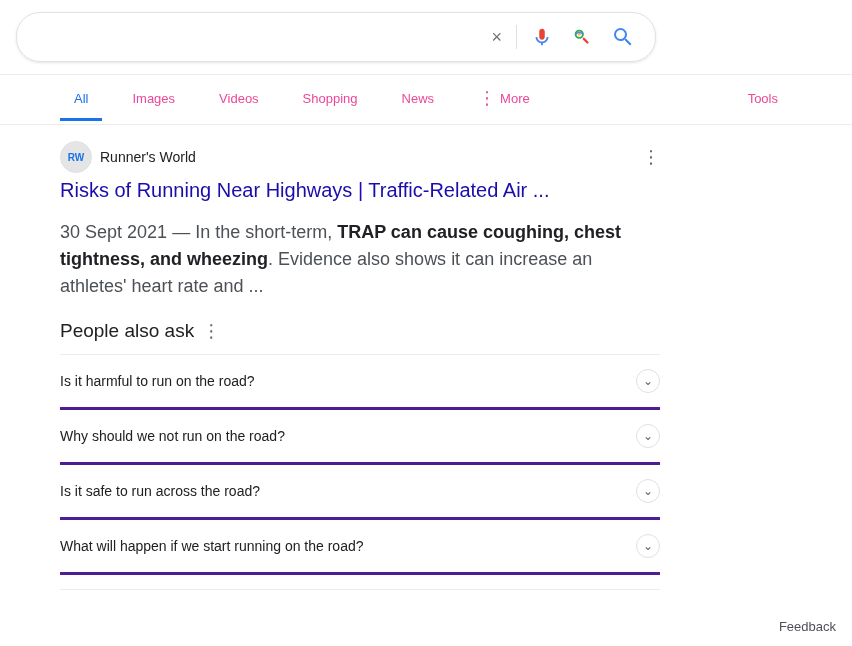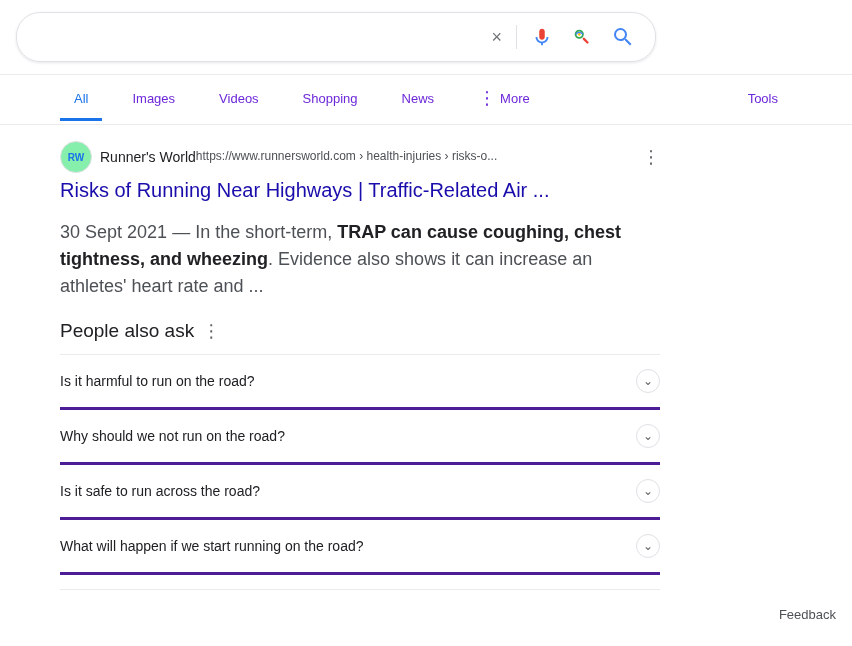--- a/index.html
+++ b/index.html
@@ -48,21 +48,21 @@
     .tabs {
       display: flex;
       align-items: center;
       padding: 0 60px;
       border-bottom: 1px solid #ebebeb;
       gap: 16px;
     }
     .tab {
       padding: 12px 14px;
       font-size: 13px;
-      color: #6d28d9;
+      color: #ec4899;
       cursor: pointer;
       border-bottom: 3px solid transparent;
       text-decoration: none;
       white-space: nowrap;
     }
     .tab.active {
       color: #1a73e8;
       border-bottom: 3px solid #1a73e8;
     }
     .tab-more {
@@ -169,21 +169,21 @@
       align-items: center;
       justify-content: center;
       color: #5f6368;
       font-size: 12px;
       flex-shrink: 0;
     }
 
     
     .feedback-bar {
       position: fixed;
-      bottom: 16px;
+      bottom: 4px;
       right: 0;
       padding: 8px 16px;
       font-size: 13px;
       color: #4d5156;
       cursor: pointer;
     }
 
     
     .paa-last-border {
       border-bottom: 1px solid #ebebeb;
@@ -197,21 +197,21 @@
     
     .mic-svg { width: 22px; height: 22px; }
     .lens-svg { width: 22px; height: 22px; }
     .search-svg { width: 24px; height: 24px; fill: #4285f4; }
 
     
     .rw-logo {
       width: 32px;
       height: 32px;
       border-radius: 50%;
-      background: #86efac;
+      background: #e5e5e5;
       border: 1px solid #dfe1e5;
       display: flex;
       align-items: center;
       justify-content: center;
       font-size: 10px;
       font-weight: bold;
       color: #1a73e8;
       flex-shrink: 0;
     }
   </style>
@@ -264,21 +264,20 @@
   <a class="tab tab-tools">Tools</a>
 </nav>
 
 <div class="main-content">
 
   <div class="result-item">
     <div class="result-source">
       <div class="rw-logo">RW</div>
       <div class="result-site-info">
         <span class="result-site-name">Runner's World</span>
-        <span class="result-url">https://www.runnersworld.com › health-injuries › risks-o...</span>
       </div>
       <button class="result-menu-btn">⋮</button>
     </div>
     <a class="result-title" href="#">Risks of Running Near Highways | Traffic-Related Air ...</a>
     <div class="result-snippet">
       <span>30 Sept 2021</span>
       <span>— In the short-term, </span><strong>TRAP can cause coughing, chest tightness, and wheezing</strong><span>. Evidence also shows it can increase an athletes' heart rate and ...</span>
     </div>
   </div>
 

